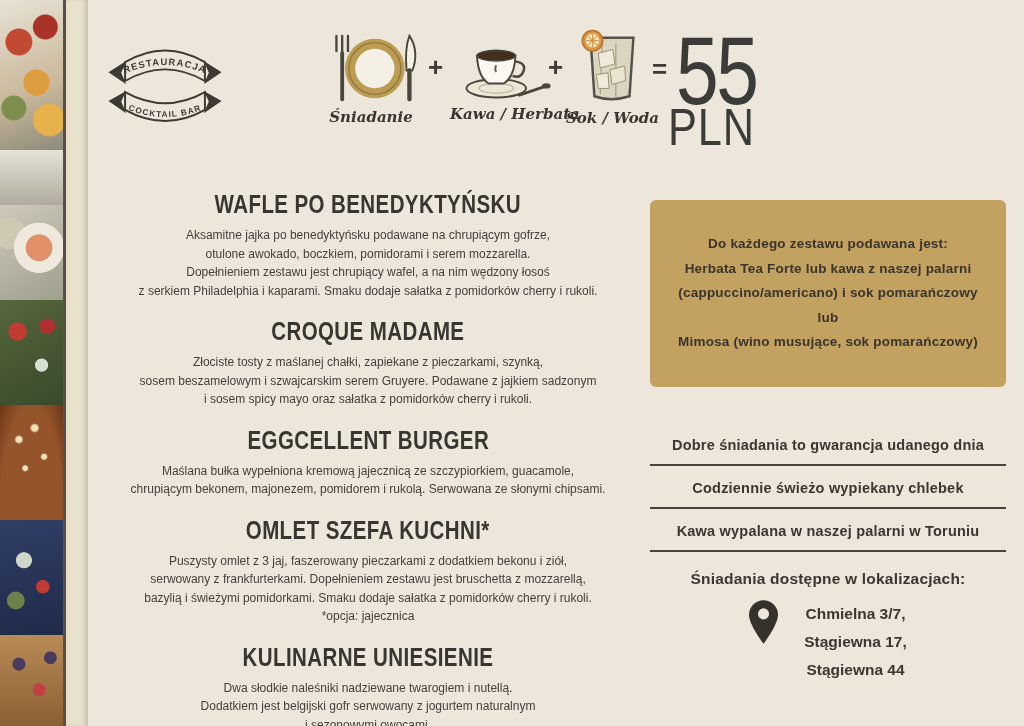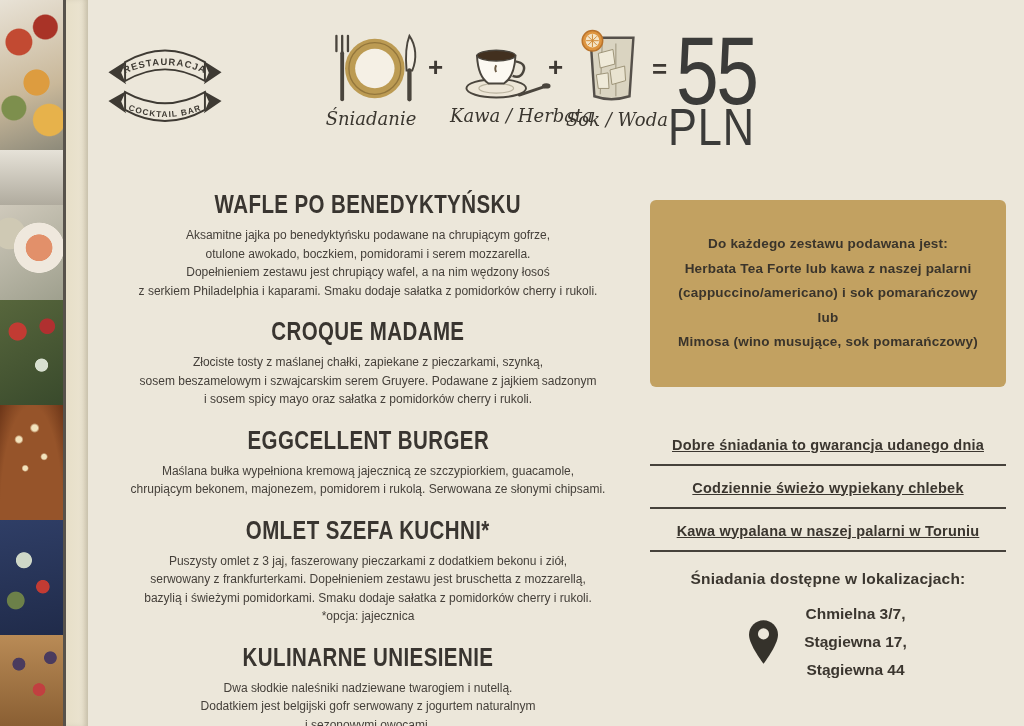--- a/index.html
+++ b/index.html
@@ -49,22 +49,22 @@
       linear-gradient(#b98b56, #8a5f33); }
   .strip-line { position:absolute; left:63px; top:0; width:3px; height:726px; background:#57524B; }
   .side-band  { position:absolute; left:66px; top:0; width:22px; height:726px;
                 background:linear-gradient(90deg,#E7DFC8, #EAE3CF 70%, #E3DCC6);
                 box-shadow:inset -5px 0 6px -3px rgba(90,80,60,.25); }
 
   
   .logo-badge { position:absolute; left:104px; top:30px; width:122px; }
   .offer-item { position:absolute; text-align:center; }
   .offer-item .script-label {
-    font-family:"DejaVu Serif", serif; font-style:italic; font-weight:normal;
-    font-size:18px; color:#3A362F; margin-top:3px; white-space:nowrap;
+    font-family:"DejaVu Serif", serif; font-style:italic; font-weight:bold;
+    font-size:15px; color:#3A362F; margin-top:3px; white-space:nowrap;
   }
   .op { position:absolute; font-size:26px; font-weight:600; color:#3E3933; }
   .price-wrap { position:absolute; left:676px; top:34px; display:flex; align-items:flex-start;flex-direction:column; }
   .price-num  { font-size:96px; line-height:.78; font-weight:200; letter-spacing:-3px;
                 transform:scaleX(.8); transform-origin:left top; color:#3B3B39; }
   .price-cur  { font-size:51px; line-height:.74; font-weight:200; letter-spacing:1px;
                 transform:scaleX(.85); transform-origin:left top; margin-left:-8px; color:#3B3B39; }
 
   
   .main-col { position:absolute; left:92px; top:192px; width:552px; text-align:center; }
@@ -76,24 +76,24 @@
 
   
   .right-col { position:absolute; left:650px; top:0; width:356px; }
   .info-box { margin-top:200px; background:#C2A161; border-radius:6px;
               padding:32px 12px; text-align:center; }
   .info-box-text { font-size:13.5px; font-weight:700; line-height:24.5px;
                    color:#3A342B; white-space:pre-line; letter-spacing:.2px; }
   .slogans { margin-top:50px; }
   .slogan { text-align:center; font-size:14.5px; font-weight:700; color:#3B362F;
             padding-bottom:11px; border-bottom:2px solid #46423B; margin-bottom:14px;
-            letter-spacing:.2px;text-decoration:underline; }
+            letter-spacing:.2px; }
   .locations { margin-top:18px; text-align:center; }
   .loc-title { font-size:15.5px; font-weight:700; color:#3B362F; letter-spacing:.2px; }
-  .loc-row { display:flex; justify-content:center; align-items:center; gap:26px; margin-top:12px; }
+  .loc-row { display:flex; justify-content:center; gap:26px; margin-top:12px; }
   .addr-list { text-align:center; }
   .addr { font-size:15.5px; font-weight:700; line-height:28px; color:#3B362F; }
 
   svg { display:block; }
   .icon-center { margin:0 auto; }
 </style>
 </head>
 <body>
 
 <div class="page">

